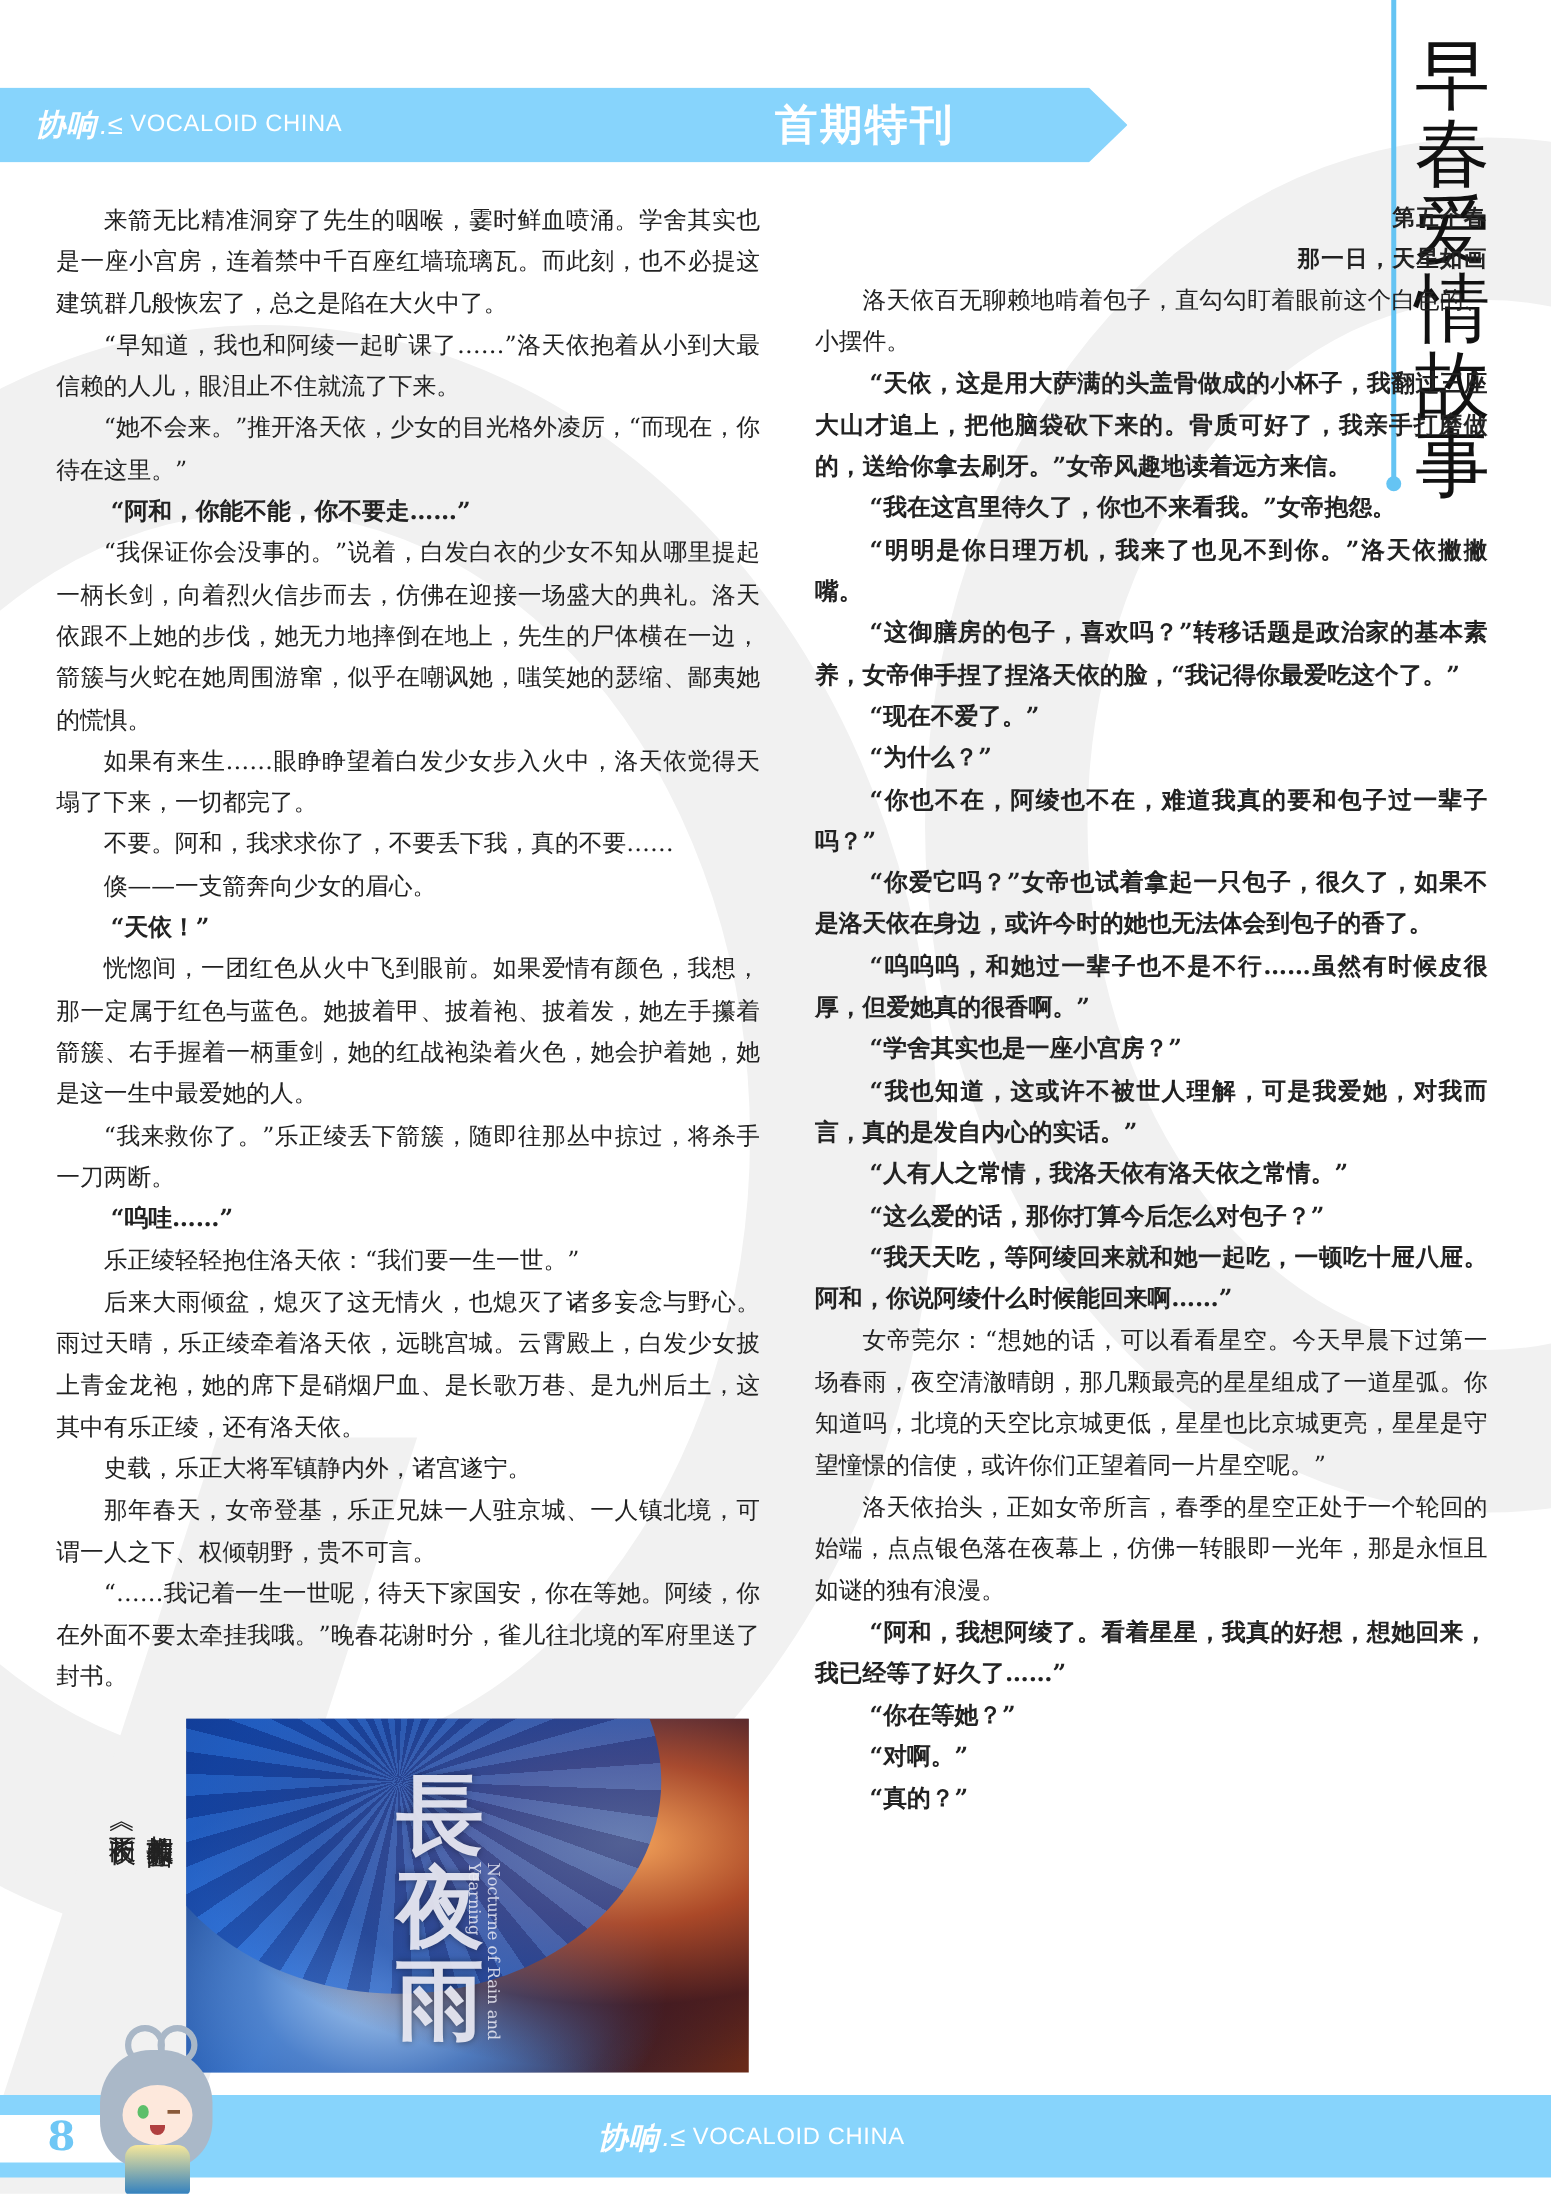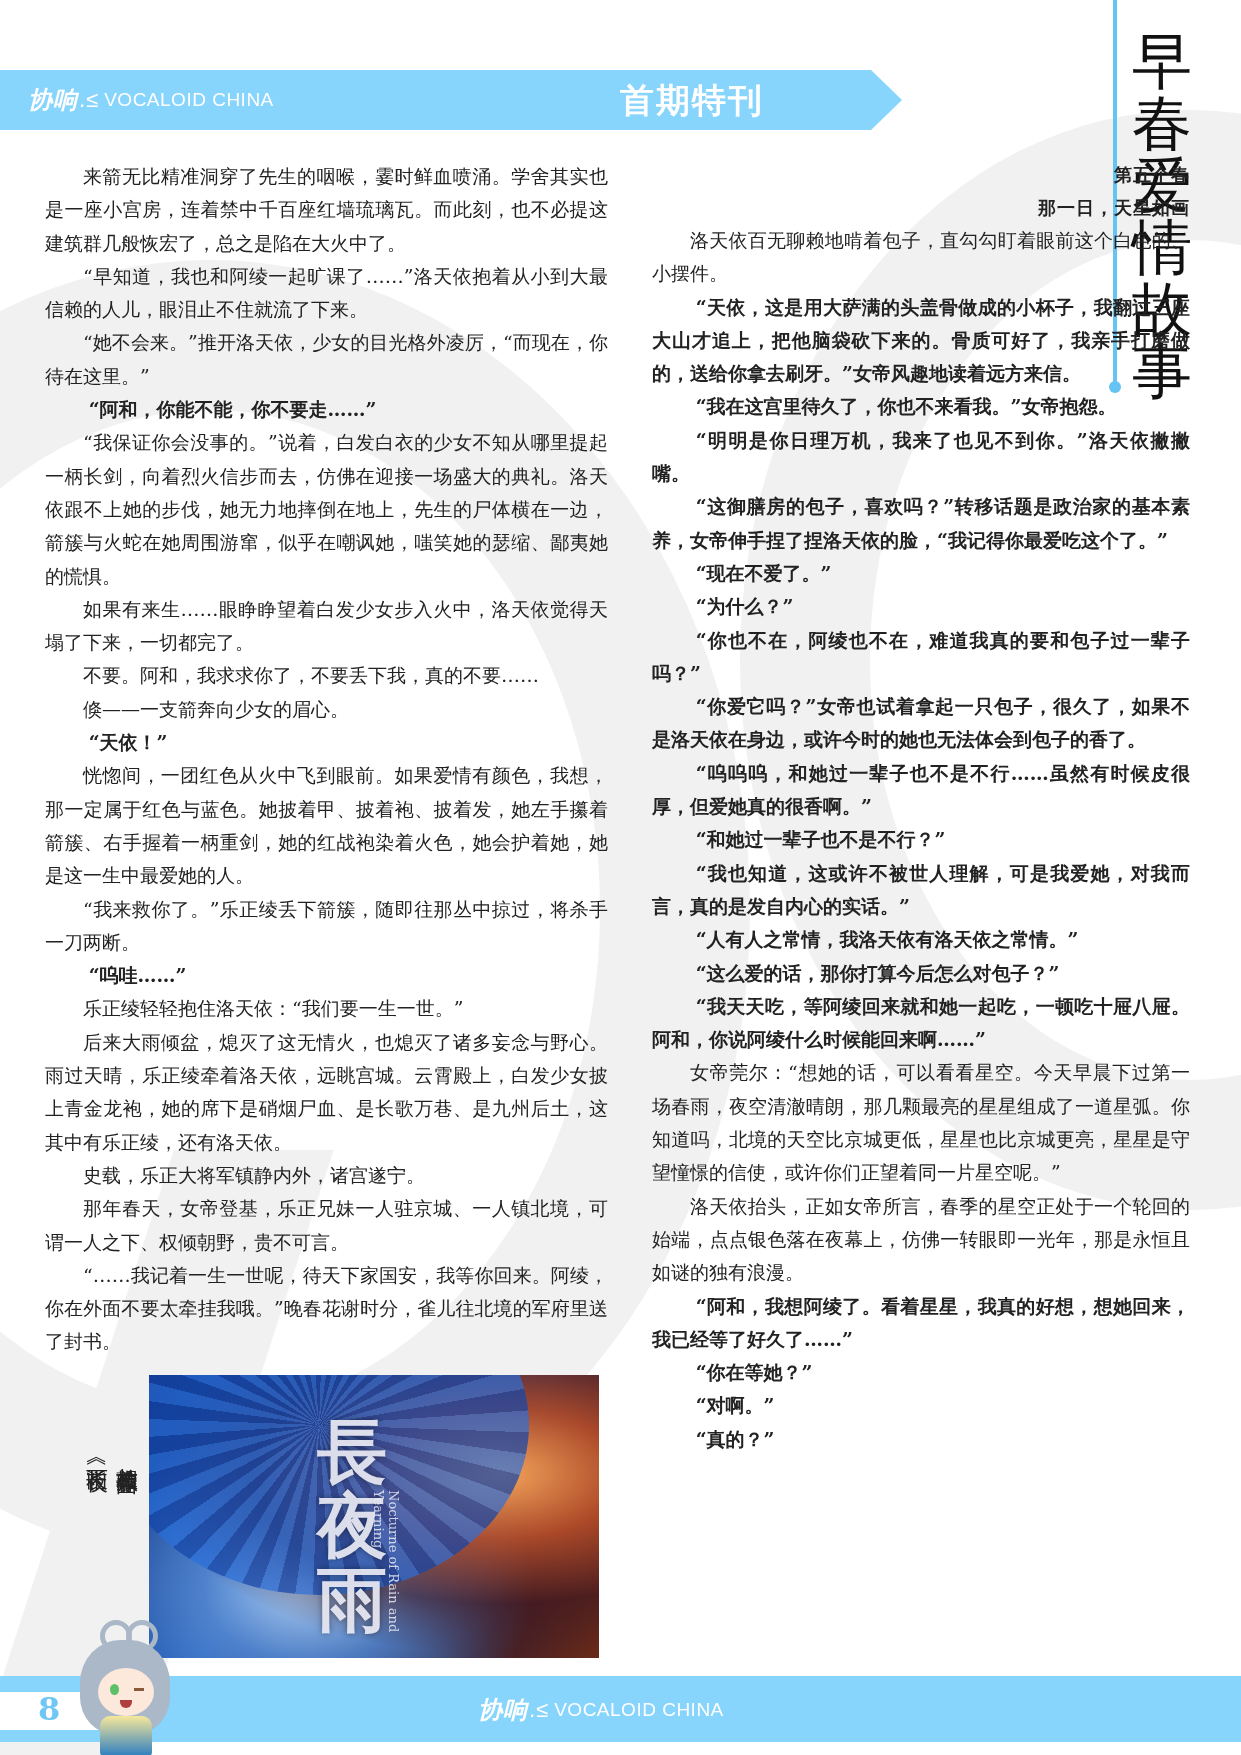--- a/index.html
+++ b/index.html
@@ -143,39 +143,39 @@
   <p>不要。阿和，我求求你了，不要丢下我，真的不要……</p>
   <p>倏——一支箭奔向少女的眉心。</p>
   <p class="quote">“天依！”</p>
   <p>恍惚间，一团红色从火中飞到眼前。如果爱情有颜色，我想，那一定属于红色与蓝色。她披着甲、披着袍、披着发，她左手攥着箭簇、右手握着一柄重剑，她的红战袍染着火色，她会护着她，她是这一生中最爱她的人。</p>
   <p>“我来救你了。”乐正绫丢下箭簇，随即往那丛中掠过，将杀手一刀两断。</p>
   <p class="quote">“呜哇……”</p>
   <p>乐正绫轻轻抱住洛天依：“我们要一生一世。”</p>
   <p>后来大雨倾盆，熄灭了这无情火，也熄灭了诸多妄念与野心。雨过天晴，乐正绫牵着洛天依，远眺宫城。云霄殿上，白发少女披上青金龙袍，她的席下是硝烟尸血、是长歌万巷、是九州后土，这其中有乐正绫，还有洛天依。</p>
   <p>史载，乐正大将军镇静内外，诸宫遂宁。</p>
   <p>那年春天，女帝登基，乐正兄妹一人驻京城、一人镇北境，可谓一人之下、权倾朝野，贵不可言。</p>
-  <p>“……我记着一生一世呢，待天下家国安，我等你回来。阿绫，你在外面不要太牵挂我哦。”晚春花谢时分，雀儿往北境的军府里送了封书。</p>
+  <p>“……我记着一生一世呢，待天下家国安，你在等她。阿绫，你在外面不要太牵挂我哦。”晚春花谢时分，雀儿往北境的军府里送了封书。</p>
 </div>
 
 <div class="col col-right">
   <div class="heading-block">
     <div>第五个春</div>
     <div>那一日，天星如画</div>
   </div>
   <p>洛天依百无聊赖地啃着包子，直勾勾盯着眼前这个白色的、小摆件。</p>
   <p class="quote">“天依，这是用大萨满的头盖骨做成的小杯子，我翻过三座大山才追上，把他脑袋砍下来的。骨质可好了，我亲手打磨做的，送给你拿去刷牙。”女帝风趣地读着远方来信。</p>
   <p class="quote">“我在这宫里待久了，你也不来看我。”女帝抱怨。</p>
   <p class="quote">“明明是你日理万机，我来了也见不到你。”洛天依撇撇嘴。</p>
   <p class="quote">“这御膳房的包子，喜欢吗？”转移话题是政治家的基本素养，女帝伸手捏了捏洛天依的脸，“我记得你最爱吃这个了。”</p>
   <p class="quote">“现在不爱了。”</p>
   <p class="quote">“为什么？”</p>
   <p class="quote">“你也不在，阿绫也不在，难道我真的要和包子过一辈子吗？”</p>
   <p class="quote">“你爱它吗？”女帝也试着拿起一只包子，很久了，如果不是洛天依在身边，或许今时的她也无法体会到包子的香了。</p>
   <p class="quote">“呜呜呜，和她过一辈子也不是不行……虽然有时候皮很厚，但爱她真的很香啊。”</p>
-  <p class="quote">“和她过一辈子也不是不行？”</p>
+  <p class="quote">“学舍其实也是一座小宫房？”</p>
   <p class="quote">“我也知道，这或许不被世人理解，可是我爱她，对我而言，真的是发自内心的实话。”</p>
   <p class="quote">“人有人之常情，我洛天依有洛天依之常情。”</p>
   <p class="quote">“这么爱的话，那你打算今后怎么对包子？”</p>
   <p class="quote">“我天天吃，等阿绫回来就和她一起吃，一顿吃十屉八屉。阿和，你说阿绫什么时候能回来啊……”</p>
   <p>女帝莞尔：“想她的话，可以看看星空。今天早晨下过第一场春雨，夜空清澈晴朗，那几颗最亮的星星组成了一道星弧。你知道吗，北境的天空比京城更低，星星也比京城更亮，星星是守望憧憬的信使，或许你们正望着同一片星空呢。”</p>
   <p>洛天依抬头，正如女帝所言，春季的星空正处于一个轮回的始端，点点银色落在夜幕上，仿佛一转眼即一光年，那是永恒且如谜的独有浪漫。</p>
   <p class="quote">“阿和，我想阿绫了。看着星星，我真的好想，想她回来，我已经等了好久了……”</p>
   <p class="quote">“你在等她？”</p>
   <p class="quote">“对啊。”</p>
   <p class="quote">“真的？”</p>

